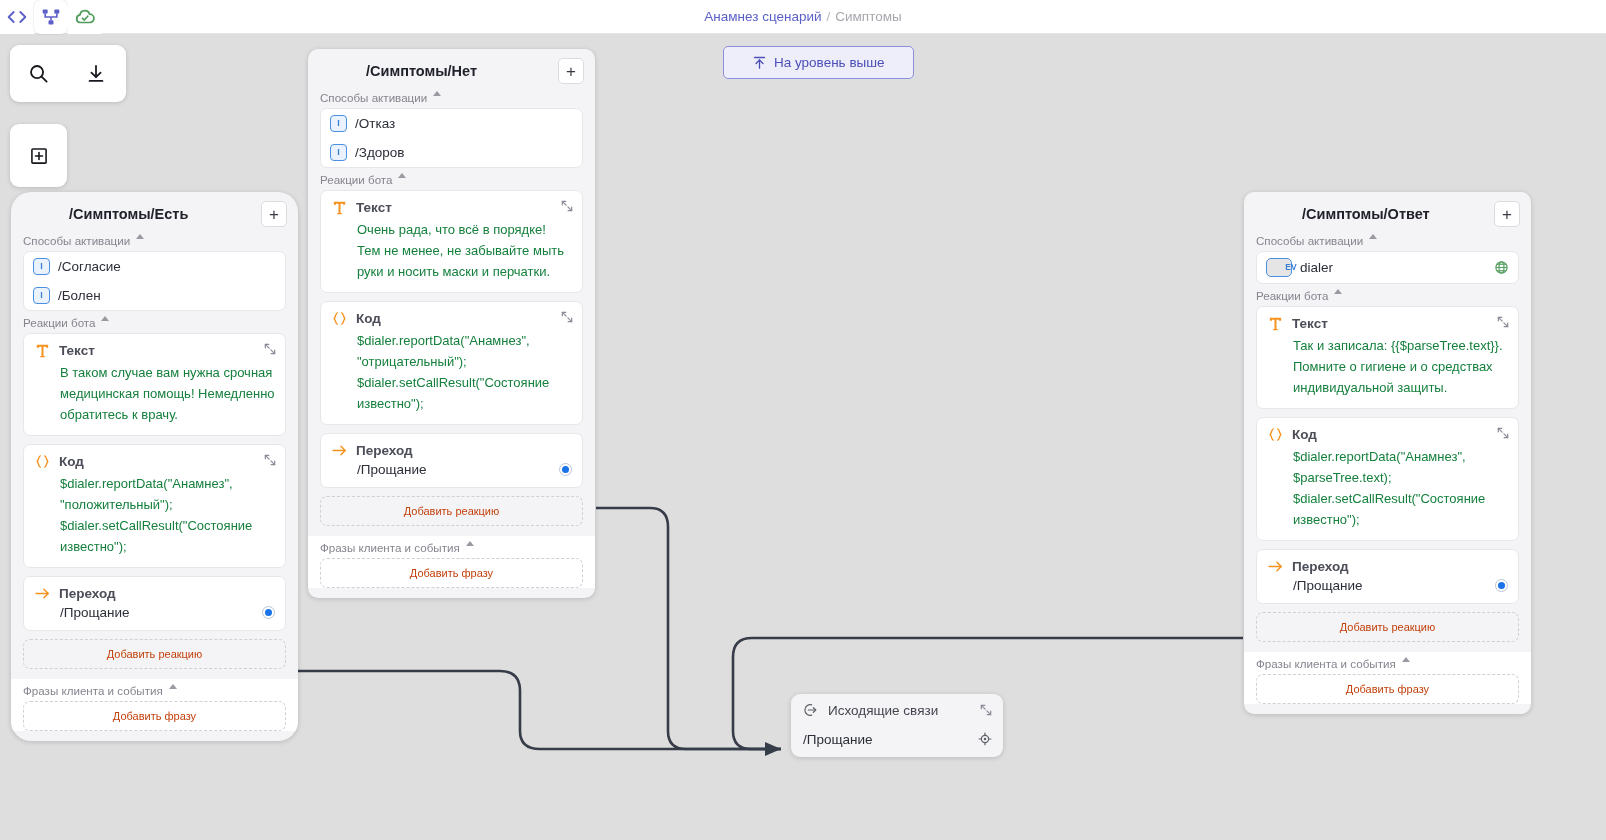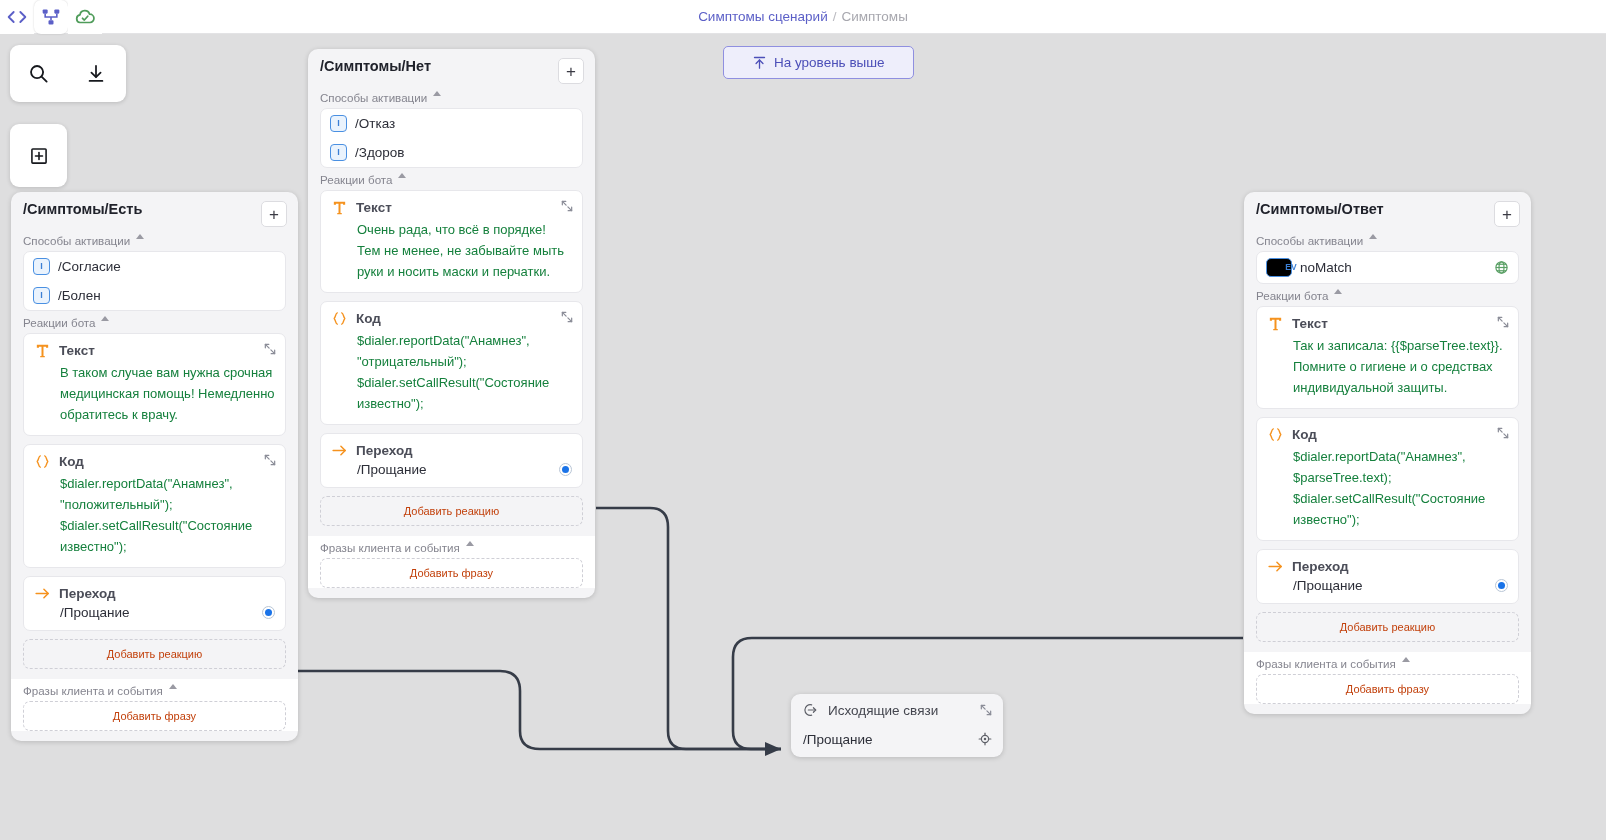--- a/index.html
+++ b/index.html
@@ -52,22 +52,23 @@
     display: flex; align-items: center; gap: 7px; cursor: pointer;
   }
 
   
   .state-card {
     position: absolute; background: #f4f4f6;
     border-radius: 10px; box-shadow: 0 1px 5px rgba(0,0,0,.17);
     overflow: hidden;
   }
   .state-head {
-    display: flex; justify-content: space-between;
+    display: flex; align-items: center; justify-content: space-between;
     padding: 9px 11px 2px 12px;
+    margin-left: 46px;
   }
   .state-title { font-size: 14.5px; font-weight: bold; color: #20222b; }
   .plus-btn {
     width: 26px; height: 26px; border: 1px solid #dcdce0; border-radius: 5px;
     background: #fff; display: flex; align-items: center; justify-content: center;
     cursor: pointer; font-size: 17px; color: #3a3a44; line-height: 1;
   }
   .sect-label {
     display: flex; gap: 6px;
     font-size: 11.6px; color: #85858f; padding: 5px 12px 4px 12px;
@@ -81,21 +82,21 @@
     display: flex; align-items: center; gap: 8px; padding: 6px 9px;
     font-size: 13.5px; color: #2c2e38; cursor: pointer;
   }
   .badge-i {
     width: 17px; height: 17px; flex: 0 0 17px; border: 1.6px solid #4a90e2; border-radius: 4px;
     background: #eaf3fd; color: #3b7fd4; font-size: 9px; font-weight: bold;
     display: flex; align-items: center; justify-content: center; line-height: 1;
   }
   .badge-ev {
     width: 19px; height: 19px; flex: 0 0 19px; border: 1.6px solid #4a90e2; border-radius: 5px;
-    background: #000000; color: #3b7fd4; font-size: 8.5px; font-weight: bold;
+    background: #e5e5e5; color: #3b7fd4; font-size: 8.5px; font-weight: bold;
     display: flex; align-items: center; justify-content: center; line-height: 1; padding-left: 24px;
   }
   .act-row .spacer { flex: 1; }
 
   .react-card {
     margin: 0 12px 8px 12px; background: #fff; border: 1px solid #e7e7eb; border-radius: 7px;
     padding: 8px 10px 10px 10px; position: relative; cursor: pointer;
   }
   .react-head { display: flex; align-items: center; gap: 8px; }
   .react-title { font-size: 13.5px; font-weight: bold; color: #4b4d58; }
@@ -174,21 +175,21 @@
         <path d="M5,8 L5,12 L19,12 L19,8 M12,12 L12,16" stroke="#5b5fc7" stroke-width="1.9" fill="none"></path>
       </svg>
     </div>
     <div class="tab-btn plain">
       <svg class="icon" width="22" height="22" viewBox="0 0 24 24" fill="none" stroke="#4f9c5a" stroke-width="1.9" stroke-linecap="round" stroke-linejoin="round">
         <path d="M6.5,18 A4.2,4.2 0 0,1 6.5,9.7 A5.4,5.4 0 0,1 17,9 A4.4,4.4 0 0,1 17.5,18 Z"></path>
         <polyline points="9.3,13.4 11.3,15.3 15,11.2"></polyline>
       </svg>
     </div>
     <div class="breadcrumb">
-      <span class="bc-link">Симптомы сценарий</span>
+      <span class="bc-link">Анамнез сценарий</span>
       <span class="bc-sep">/</span>
       <span class="bc-cur">Симптомы</span>
     </div>
   </div>
 
   <div class="tool-panel" style="left:10px; top:45px; width:116px; height:57px;">
     <div class="tool-btn">
       <svg class="icon" width="23" height="23" viewBox="0 0 24 24" fill="none" stroke="#16181d" stroke-width="1.9" stroke-linecap="round">
         <circle cx="10.5" cy="10.5" r="6.3"></circle>
           <line x1="15.2" y1="15.2" x2="20.5" y2="20.5"></line>
@@ -215,21 +216,21 @@
 
   <div class="levelup">
     <svg class="icon" width="15" height="15" viewBox="0 0 24 24" fill="none" stroke="#4c4fb8" stroke-width="2.1" stroke-linecap="round" stroke-linejoin="round">
       <line x1="4" y1="4" x2="20" y2="4"></line>
         <line x1="12" y1="21" x2="12" y2="8"></line>
         <polyline points="6.5,13.5 12,8 17.5,13.5"></polyline>
     </svg>
     <span>На уровень выше</span>
   </div>
 
-  <div class="state-card" style="left:11px; top:192px; width:287px;">
+  <div class="state-card" style="left:11px; top:192px; width:287px;border-radius:20px;">
     <div class="state-head">
       <span class="state-title">/Симптомы/Есть</span>
       <span class="plus-btn">+</span>
     </div>
     <div class="sect-label">
       <span>Способы активации</span>
       <span class="caret"></span>
     </div>
     <div class="group-box">
       <div class="act-row">
@@ -395,21 +396,21 @@
       <span class="state-title">/Симптомы/Ответ</span>
       <span class="plus-btn">+</span>
     </div>
     <div class="sect-label">
       <span>Способы активации</span>
       <span class="caret"></span>
     </div>
     <div class="group-box">
       <div class="act-row">
         <span class="badge-ev">EV</span>
-        <span>noMatch</span>
+        <span>dialer</span>
         <span class="spacer"></span>
         <svg width="15" height="15" viewBox="0 0 24 24" fill="none" stroke="#5ba066" stroke-width="1.9">
           <circle cx="12" cy="12" r="9"></circle>
           <ellipse cx="12" cy="12" rx="4" ry="9"></ellipse>
           <line x1="3" y1="12" x2="21" y2="12"></line>
           <line x1="4.6" y1="6.8" x2="19.4" y2="6.8"></line>
           <line x1="4.6" y1="17.2" x2="19.4" y2="17.2"></line>
         </svg>
       </div>
     </div>

